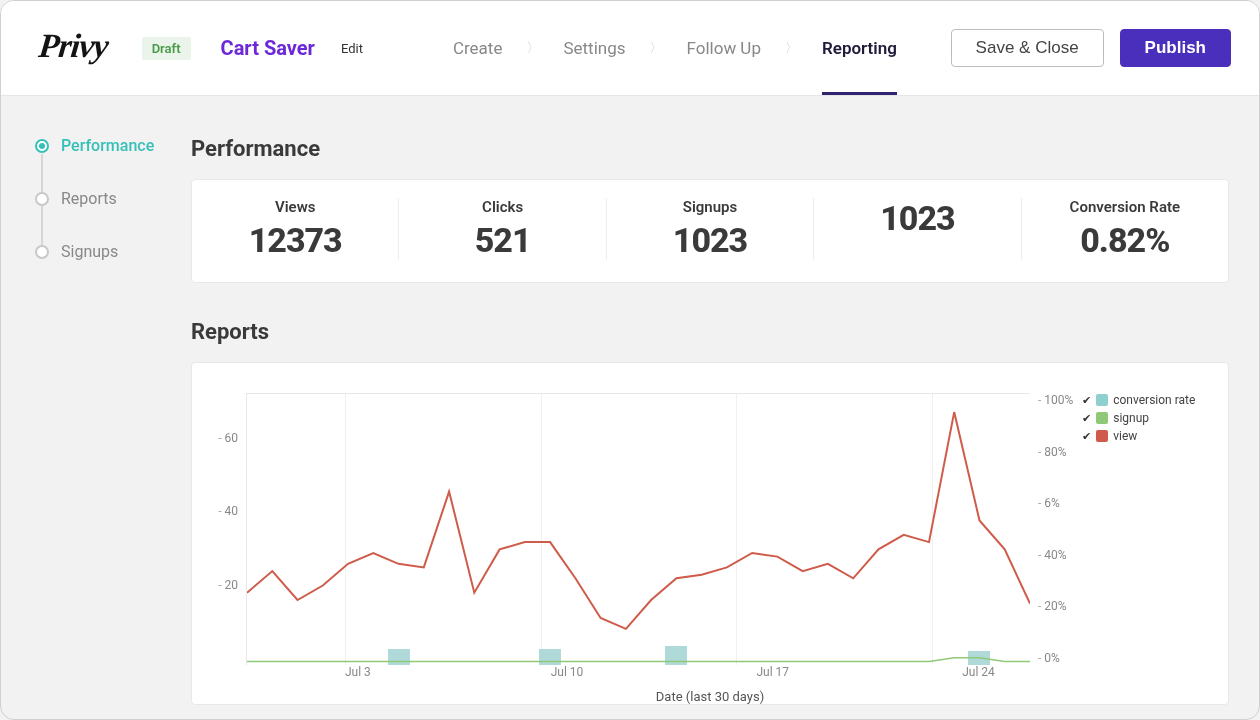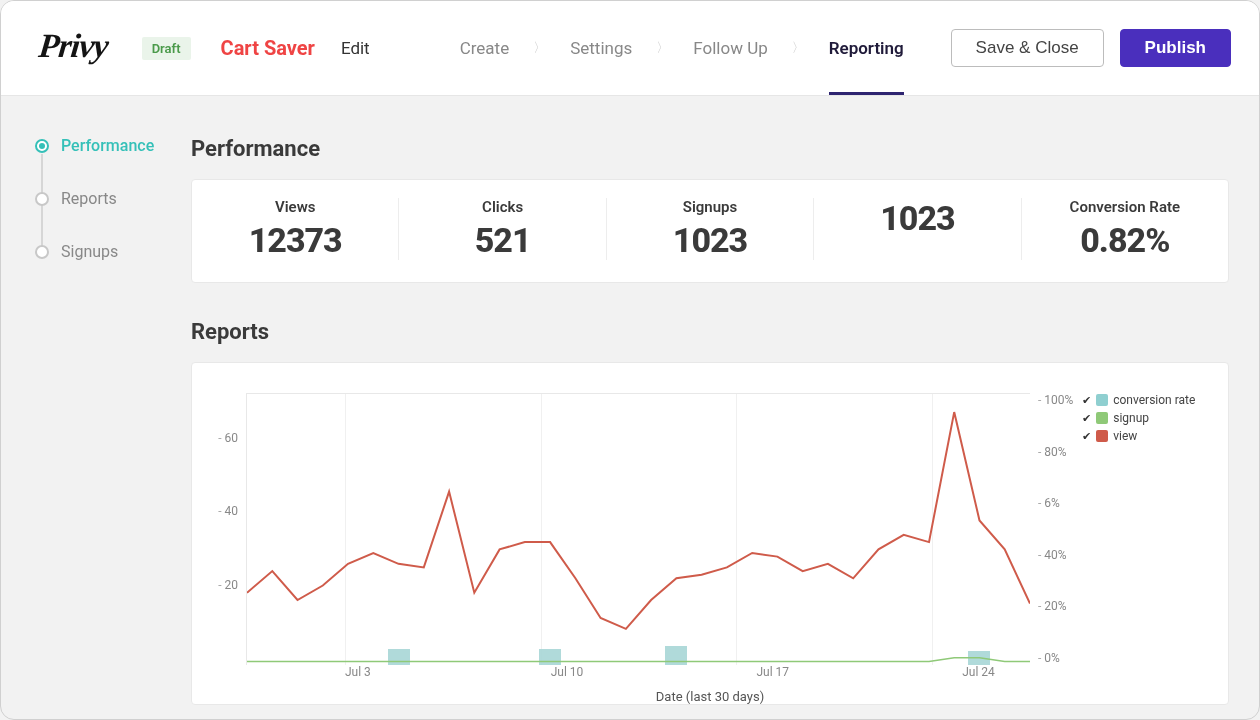--- a/index.html
+++ b/index.html
@@ -37,25 +37,25 @@
     color: #4a9a4a;
     font-size: 13px;
     font-weight: 600;
     padding: 4px 10px;
     border-radius: 2px;
     margin-left: 14px;
   }
   .campaign-name {
     font-size: 20px;
     font-weight: 700;
-    color: #ef4444;
+    color: #6d28d9;
     margin-left: 10px;
   }
   .edit-link {
-    font-size: 17px;
+    font-size: 13px;
     color: #333;
     margin-left: 6px;
     cursor: pointer;
   }
   .nav-steps {
     display: flex;
     align-items: center;
     gap: 24px;
     margin-left: 70px;
     height: 100%;

